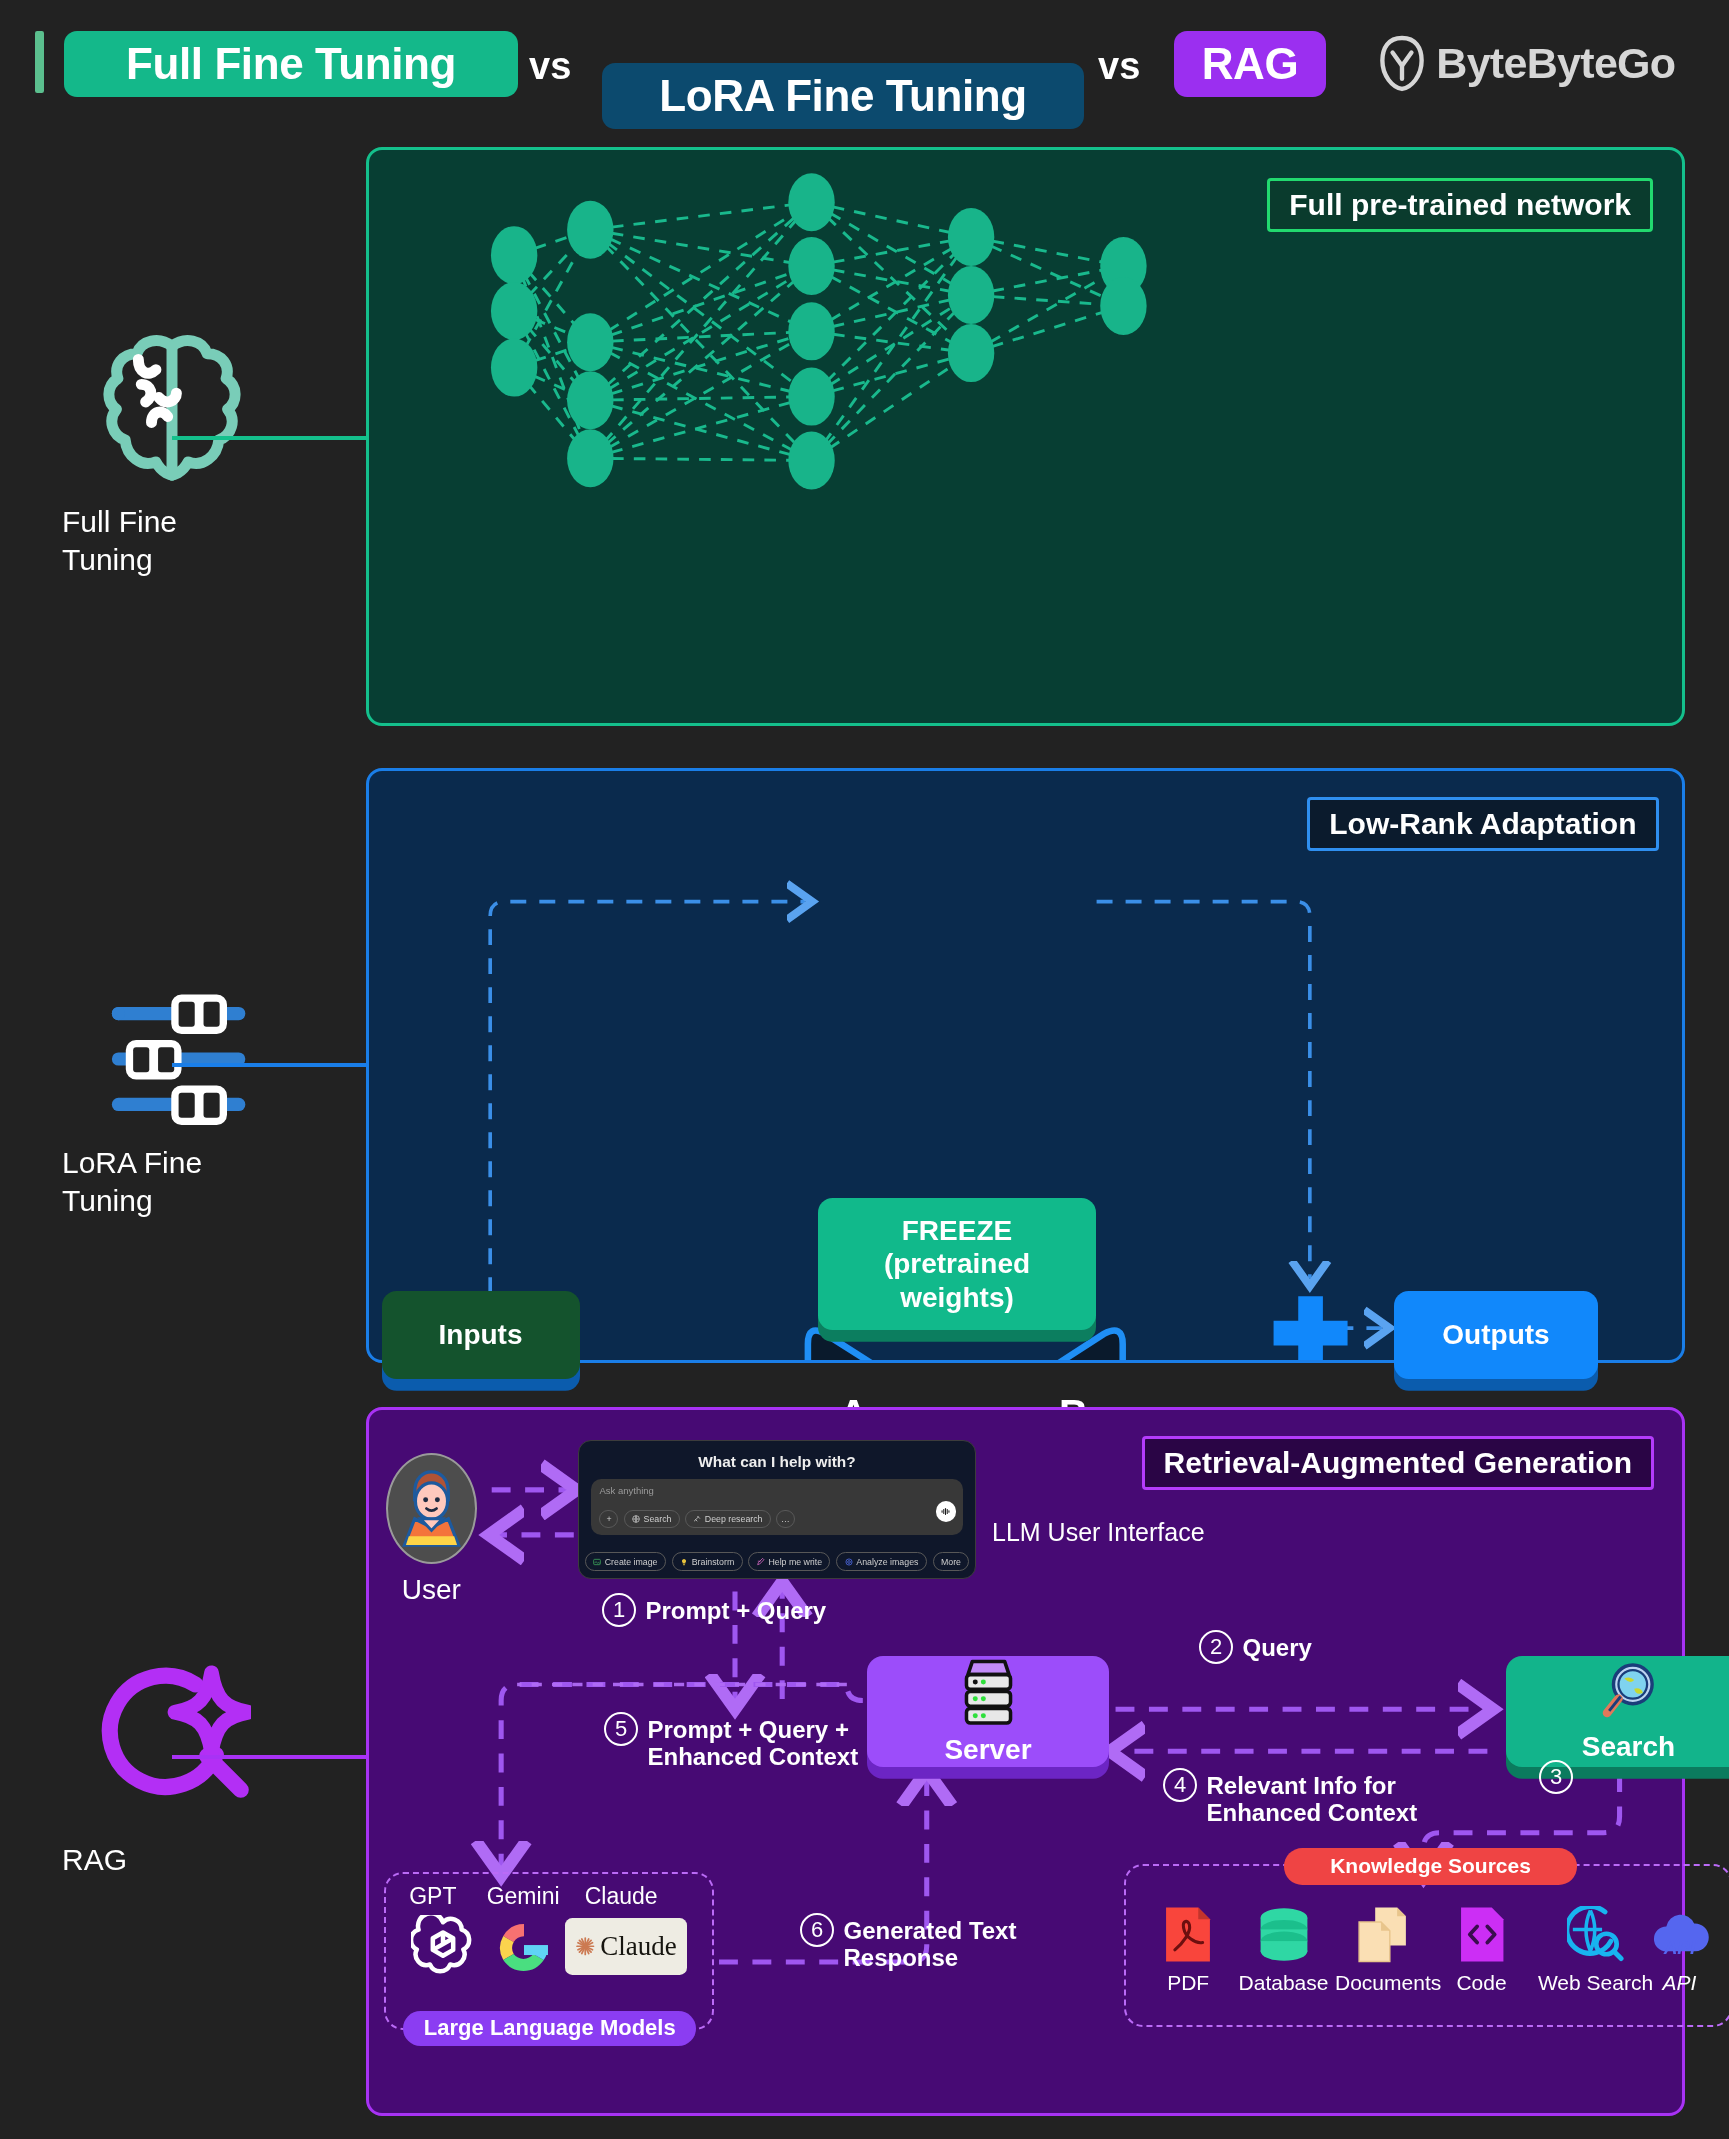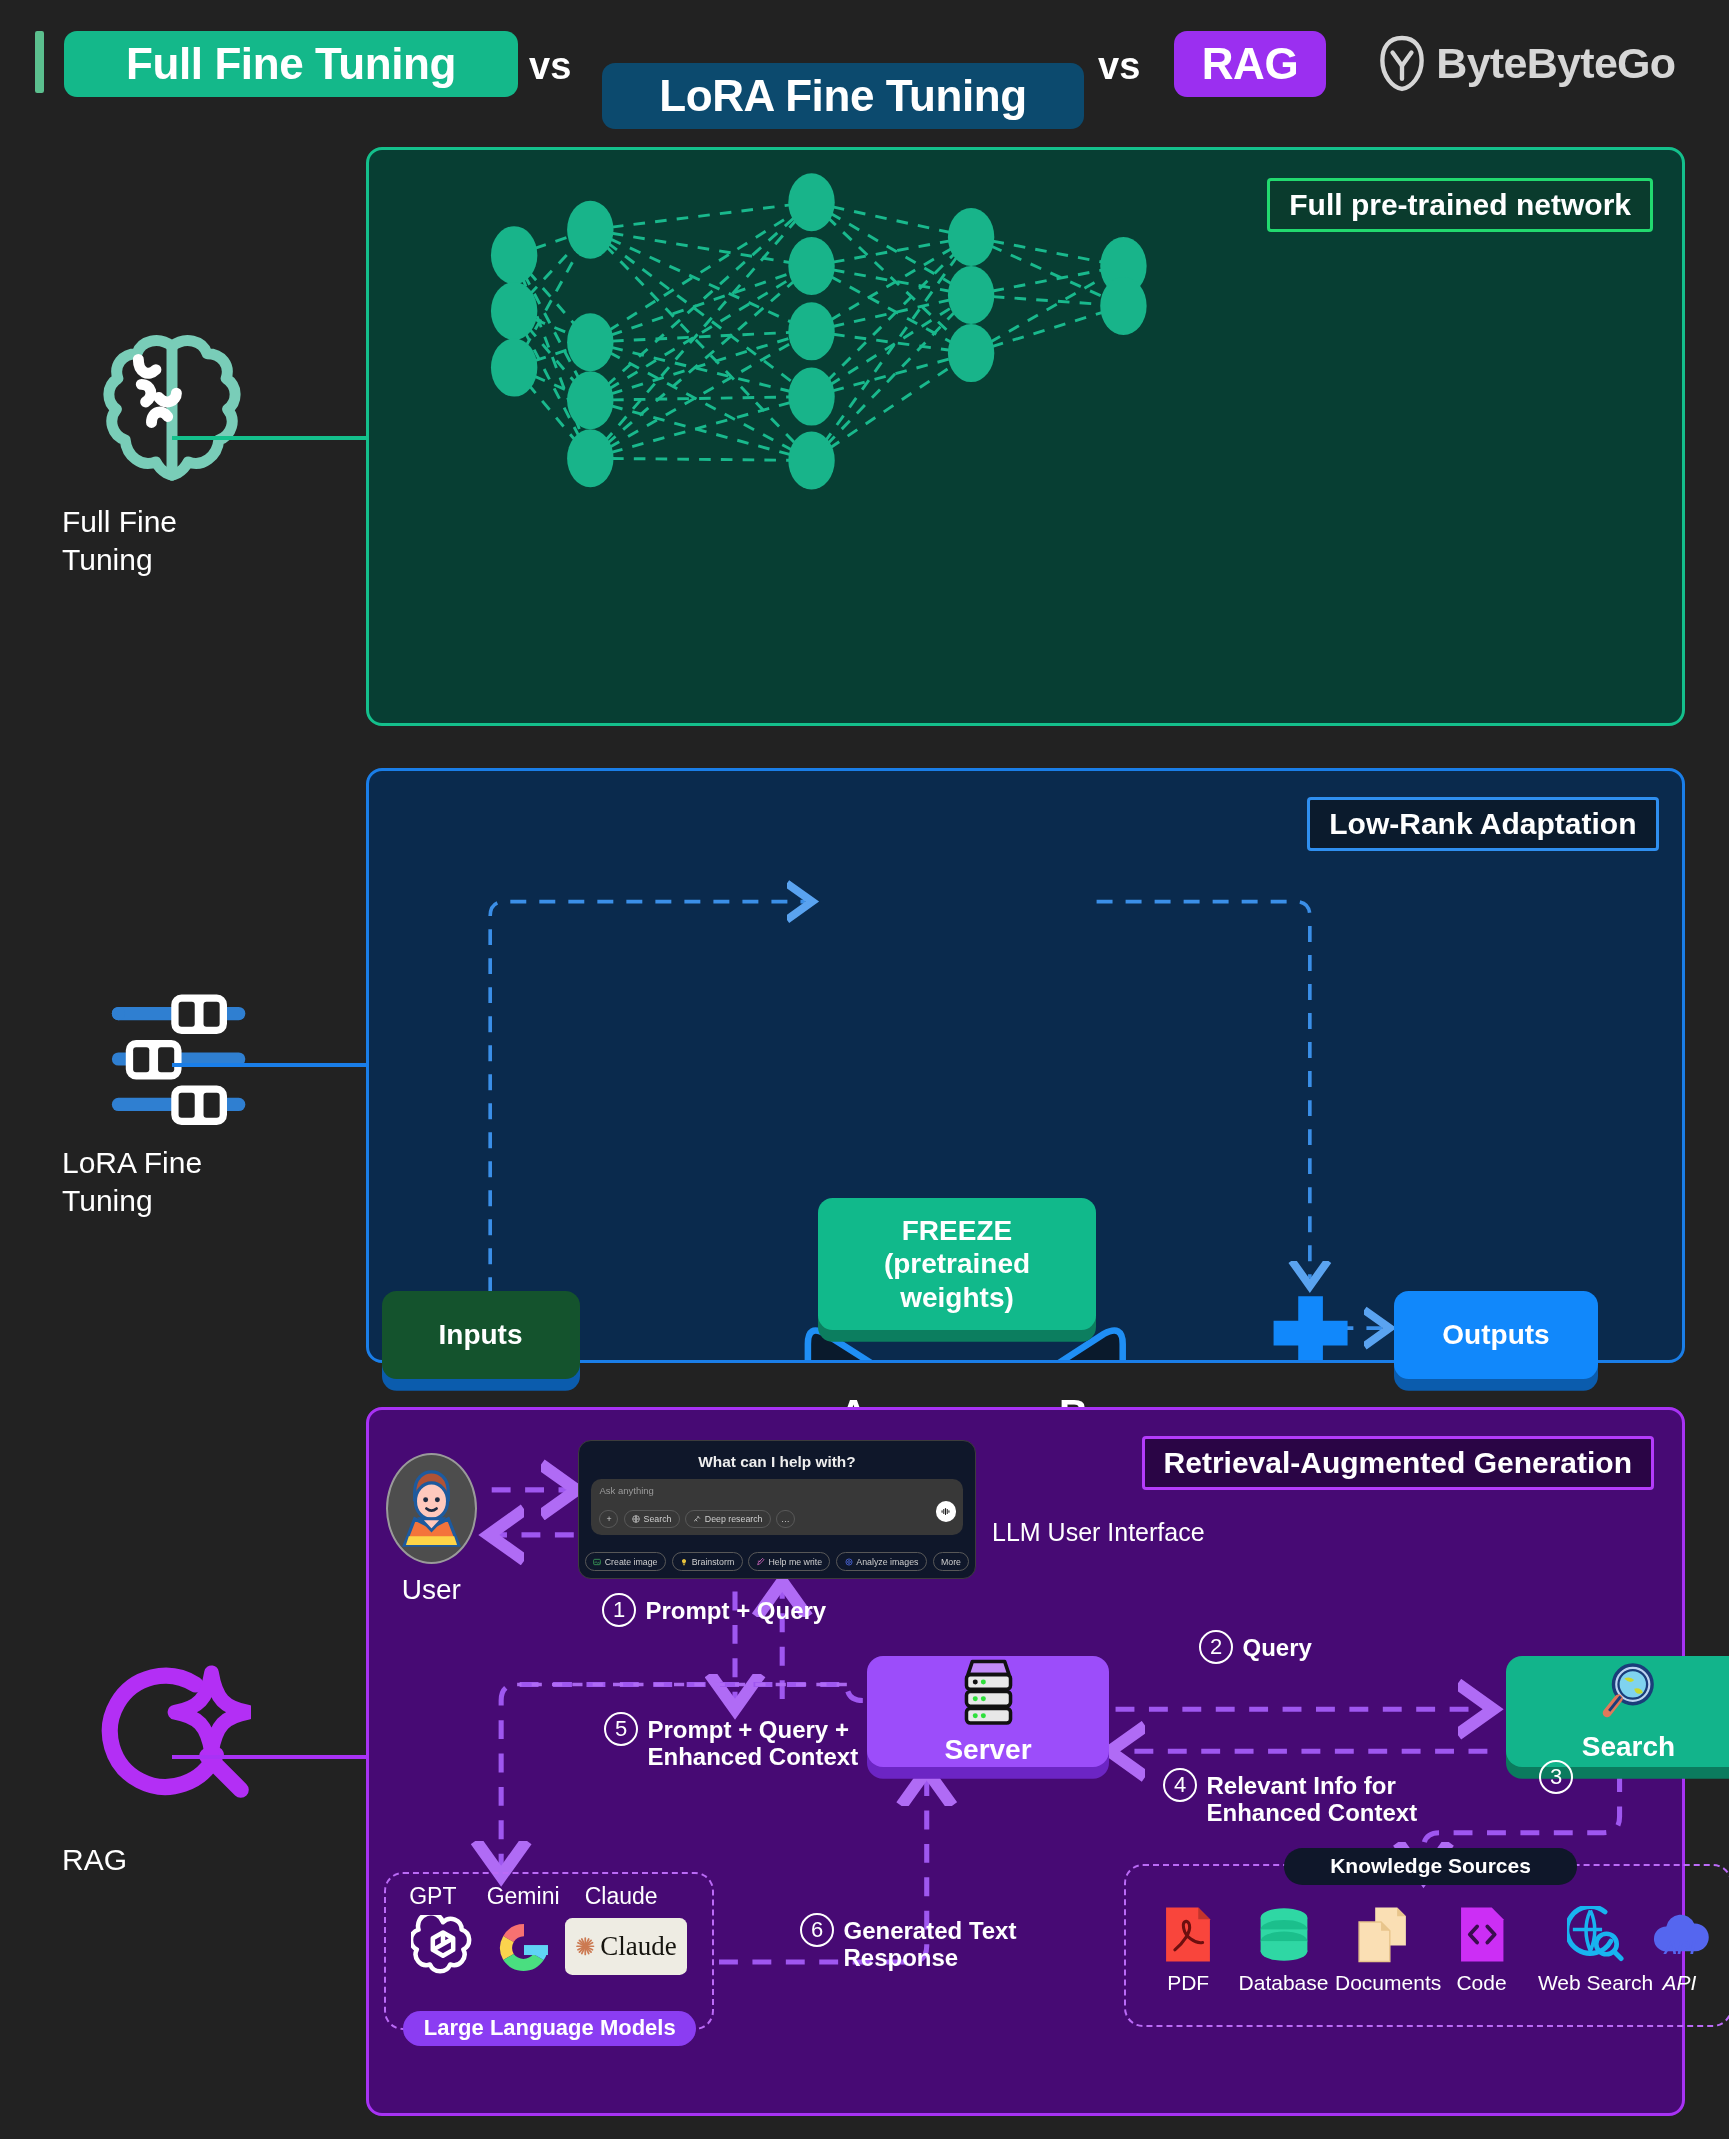--- a/index.html
+++ b/index.html
@@ -101,21 +101,21 @@
 
   #llm-group { position:absolute; left:14.7px; top:462px; width:330px; height:158px; border:2.9px dashed #bb6bf7; border-radius:19px; }
   .llm-name { position:absolute; font-size:23px; color:#fff; }
   #llm-pill {
     position:absolute; left:17.6px; bottom:-17.6px; width:293px; height:35px; background:#8b3df2;
     border-radius:17.6px; display:flex; align-items:center; justify-content:center;
     font-size:22px; font-weight:bold; color:#fff;
   }
   #ks-group { position:absolute; left:755px; top:454px; width:608px; height:163px; border:2.9px dashed #bb6bf7; border-radius:19px; }
   #ks-pill {
-    position:absolute; left:158px; top:-18.3px; width:293px; height:37px; background:#0f172a;
+    position:absolute; left:158px; top:-18.3px; width:293px; height:37px; background:#ef4444;
     border-radius:18.3px; display:flex; align-items:center; justify-content:center;
     font-size:21px; font-weight:bold; color:#fff;
   }
   .ks-item { position:absolute; width:95px; text-align:center; top:40px; }
   .ks-label { font-size:21px; color:#fff; margin-top:5.9px; }
 </style>
 </head>
 <body>
 
 <div id="header">

